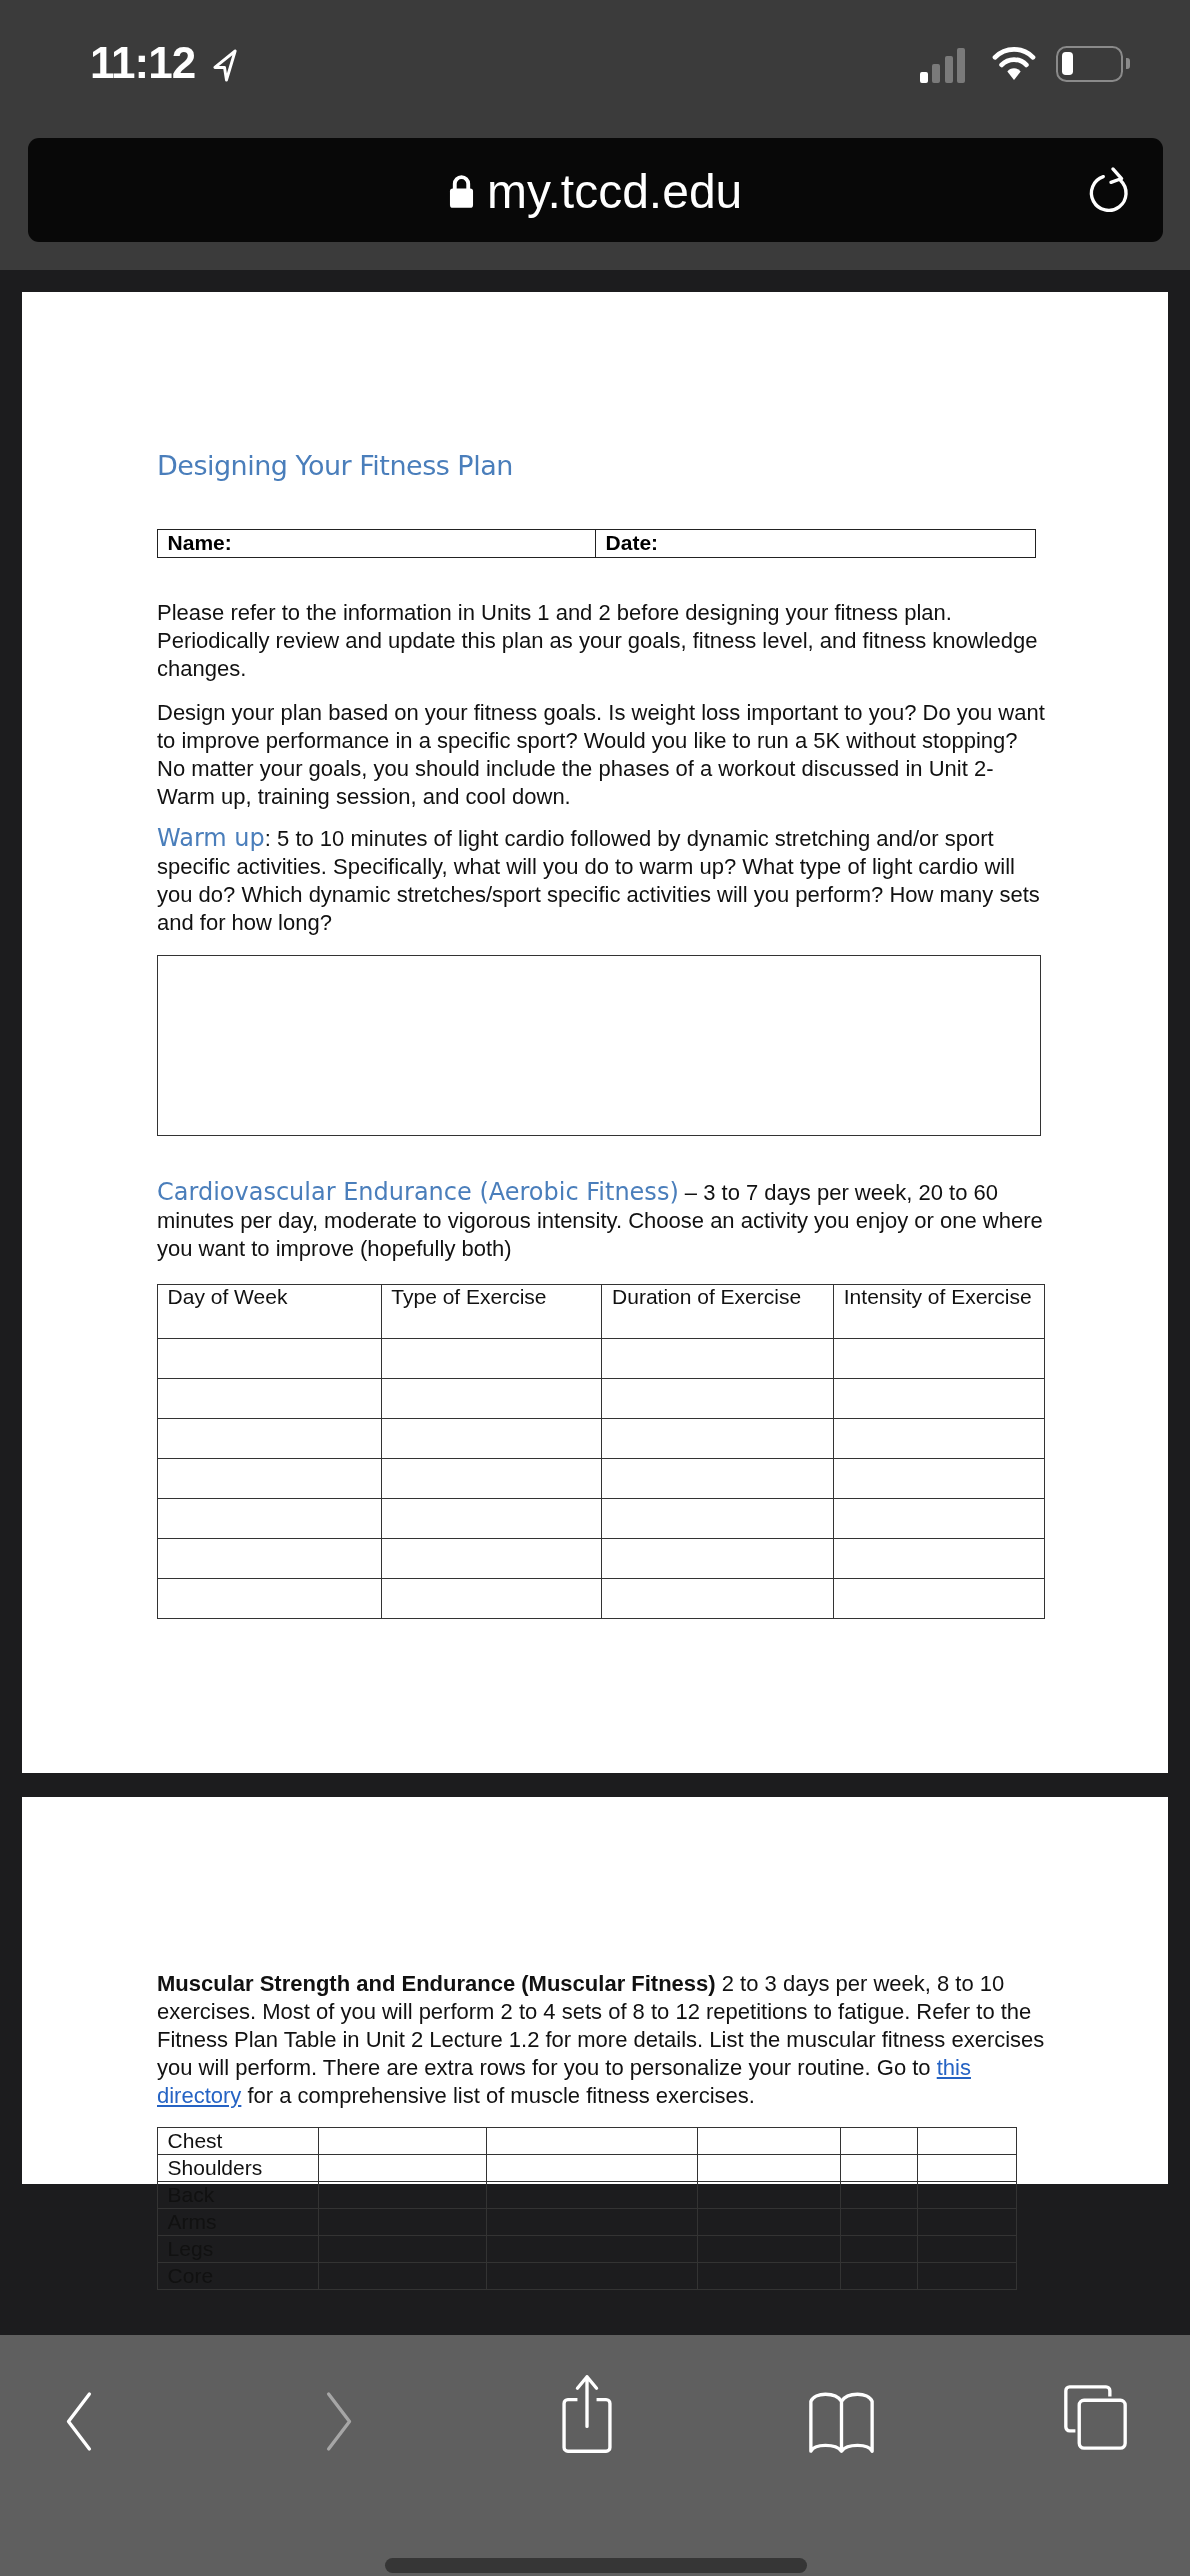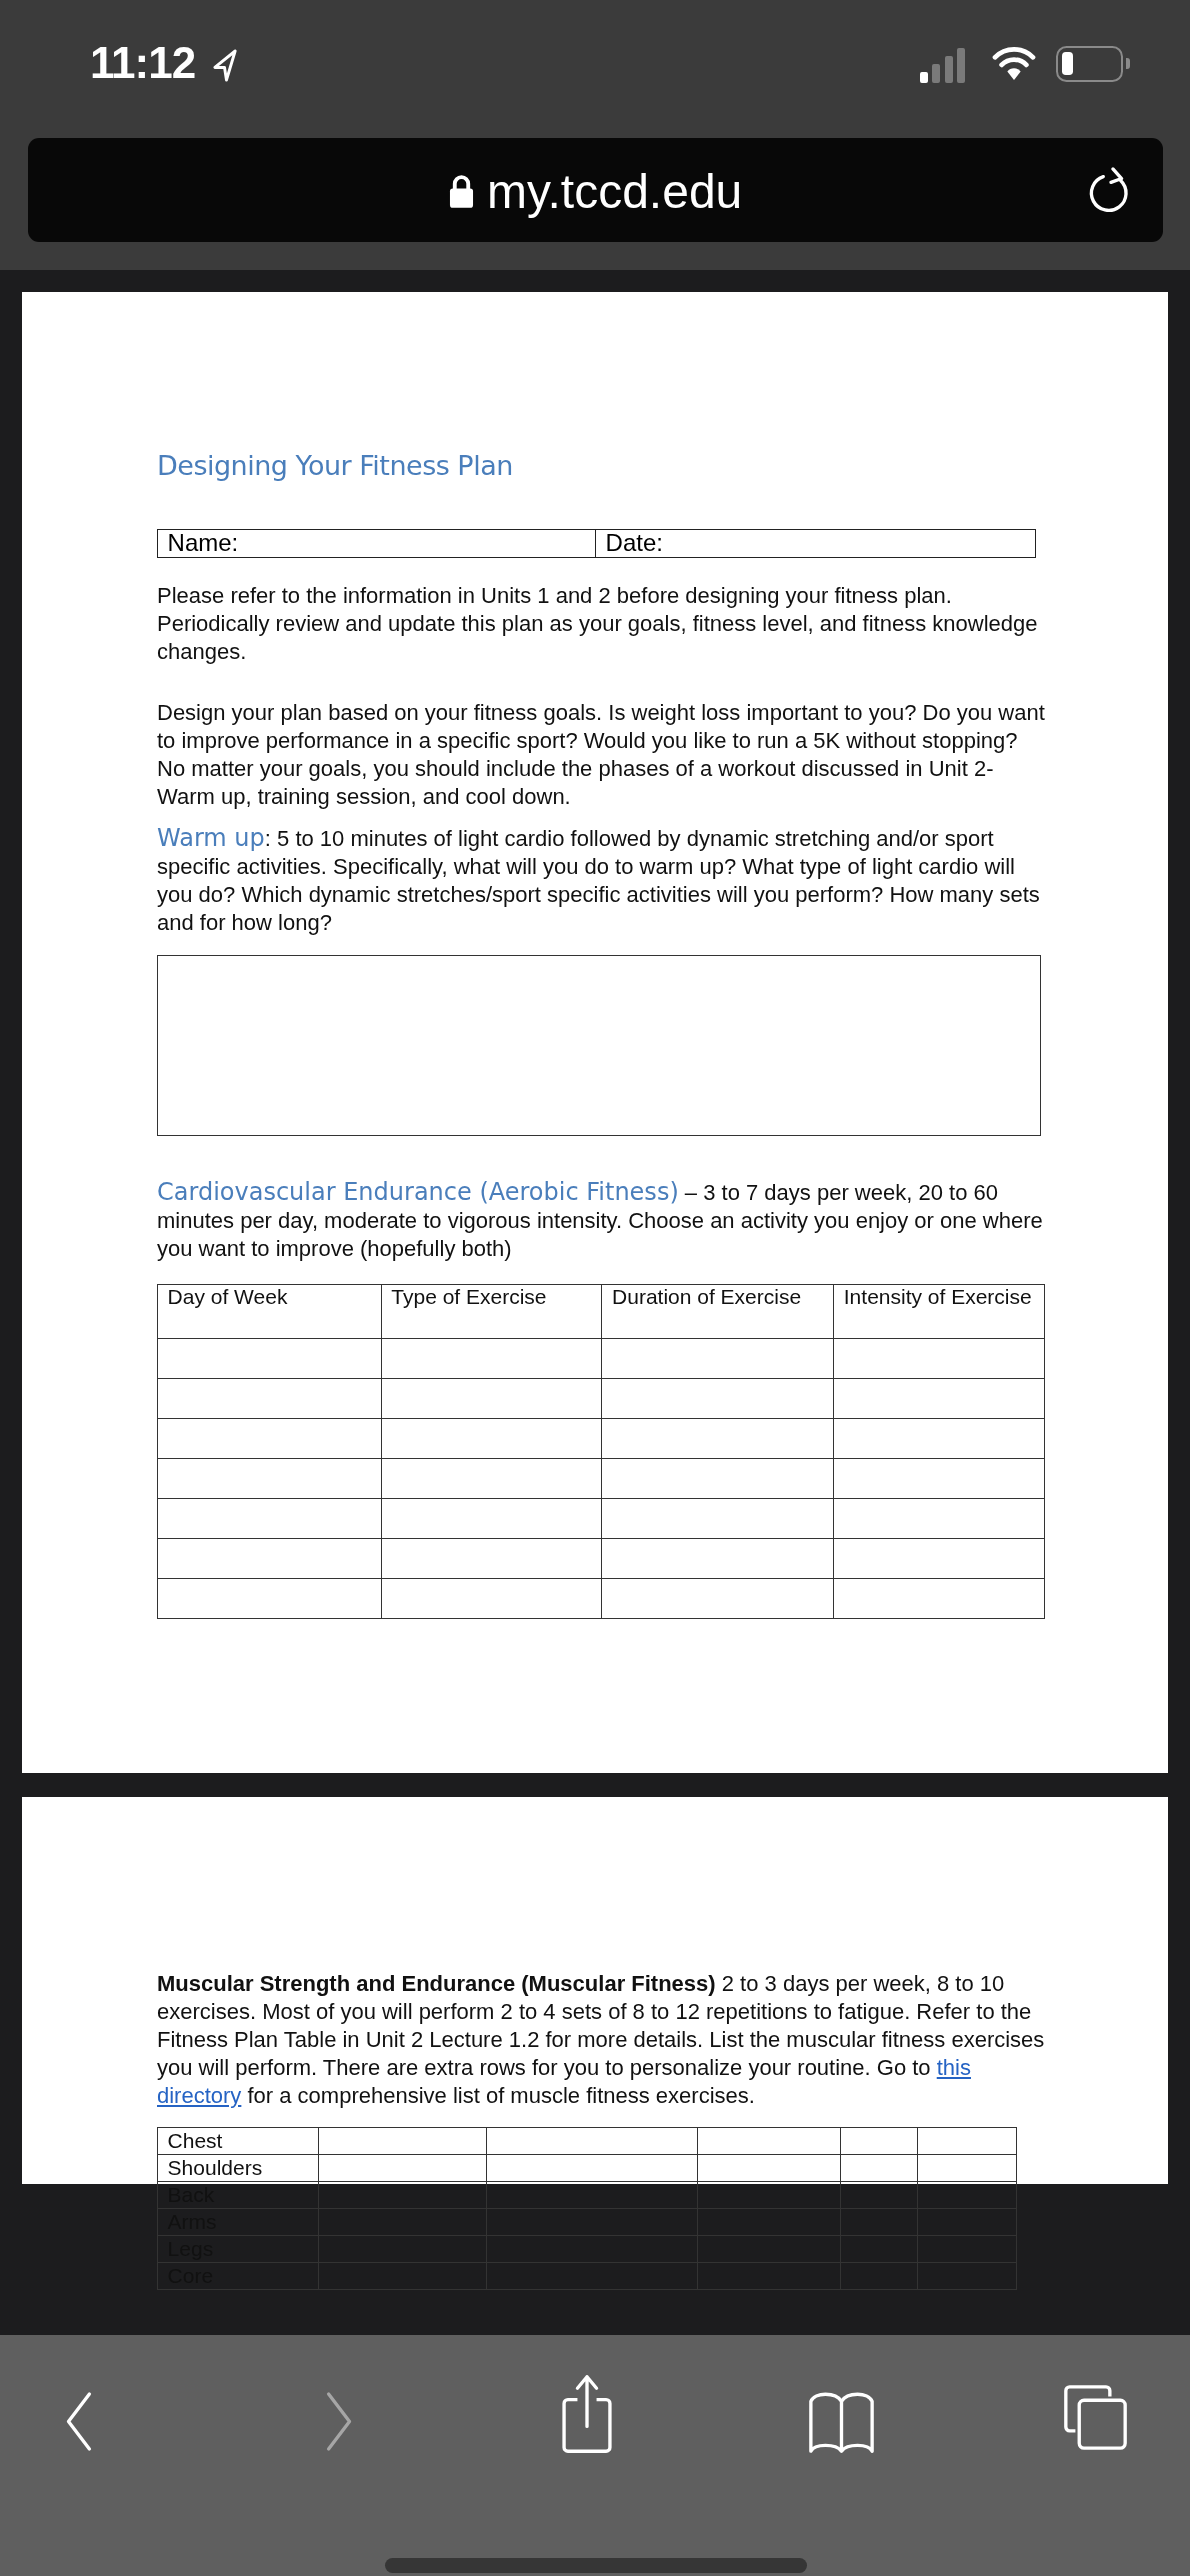--- a/index.html
+++ b/index.html
@@ -21,21 +21,21 @@
   .url .lock { display: inline-block; vertical-align: middle; margin-right: 13.4px; margin-top: -7.7px; }
   .reload { position: absolute; right: 27px; top: 27px; }
 
   
   .sheet { position: absolute; left: 22px; width: 1146px; background: #fff; }
   .sheet1 { top: 292px; height: 1481px; }
   .sheet2 { top: 1797px; height: 387px; text-decoration: underline; }
   .title { position: absolute; left: 135px; top: 158px; color: #4a7ebb; font-size: 27px; font-family: "DejaVu Sans", sans-serif; font-weight: normal; letter-spacing: -0.5px; }
 
   .name-table { position: absolute; left: 135px; top: 237px; width: 879px; height: 29px; border: 1.9px solid #222; display: flex; }
-  .name-table div { font-weight: normal; font-size: 24px; padding-left: 9.6px; line-height: 25px; }
+  .name-table div { font-weight: bold; font-size: 21px; padding-left: 9.6px; line-height: 25px; }
   .name-table .c1 { width: 438px; border-right: 1.9px solid #222; }
 
   p.para { position: absolute; left: 135px; width: 891px; font-size: 22px; line-height: 28px; color: #111; }
   .blue { color: #4a7ebb; font-family: "DejaVu Sans", sans-serif; font-size: 24px; }
 
   .answer-box { position: absolute; left: 135px; top: 663px; width: 884px; height: 181px; border: 1.9px solid #333; }
 
   table { border-collapse: collapse; position: absolute; }
   table td, table th { border: 1.9px solid #333; font-size: 21px; font-weight: normal; text-align: left; vertical-align: top; padding: 1px 9.6px; color: #111; line-height: 21px; }
   .cardio { left: 135px; top: 992px; width: 888px; }
@@ -92,21 +92,21 @@
 </div>
 
 <div class="sheet sheet1">
   <h1 class="title">Designing Your Fitness Plan</h1>
 
   <div class="name-table">
     <div class="c1">Name:</div>
     <div class="c2">Date:</div>
   </div>
 
-  <p class="para" style="top:290px">Please refer to the information in Units 1 and 2 before designing your fitness plan. Periodically review and update this plan as your goals, fitness level, and fitness knowledge changes.</p>
+  <p class="para" style="top:307px">Please refer to the information in Units 1 and 2 before designing your fitness plan. Periodically review and update this plan as your goals, fitness level, and fitness knowledge changes.</p>
   <p class="para" style="top:407px">Design your plan based on your fitness goals. Is weight loss important to you? Do you want to improve performance in a specific sport? Would you like to run a 5K without stopping? No matter your goals, you should include the phases of a workout discussed in Unit 2- Warm up, training session, and cool down.</p>
 
   <p class="para" style="top:532px"><span class="blue">Warm up</span><span>: 5 to 10 minutes of light cardio followed by dynamic stretching and/or sport specific activities. Specifically, what will you do to warm up? What type of light cardio will you do? Which dynamic stretches/sport specific activities will you perform? How many sets and for how long?</span></p>
 
   <div class="answer-box"></div>
 
   <p class="para" style="top:886px"><span class="blue">Cardiovascular Endurance (Aerobic Fitness)</span><span> – 3 to 7 days per week, 20 to 60 minutes per day, moderate to vigorous intensity. Choose an activity you enjoy or one where you want to improve (hopefully both)</span></p>
 
   <table class="cardio">
     <colgroup>

